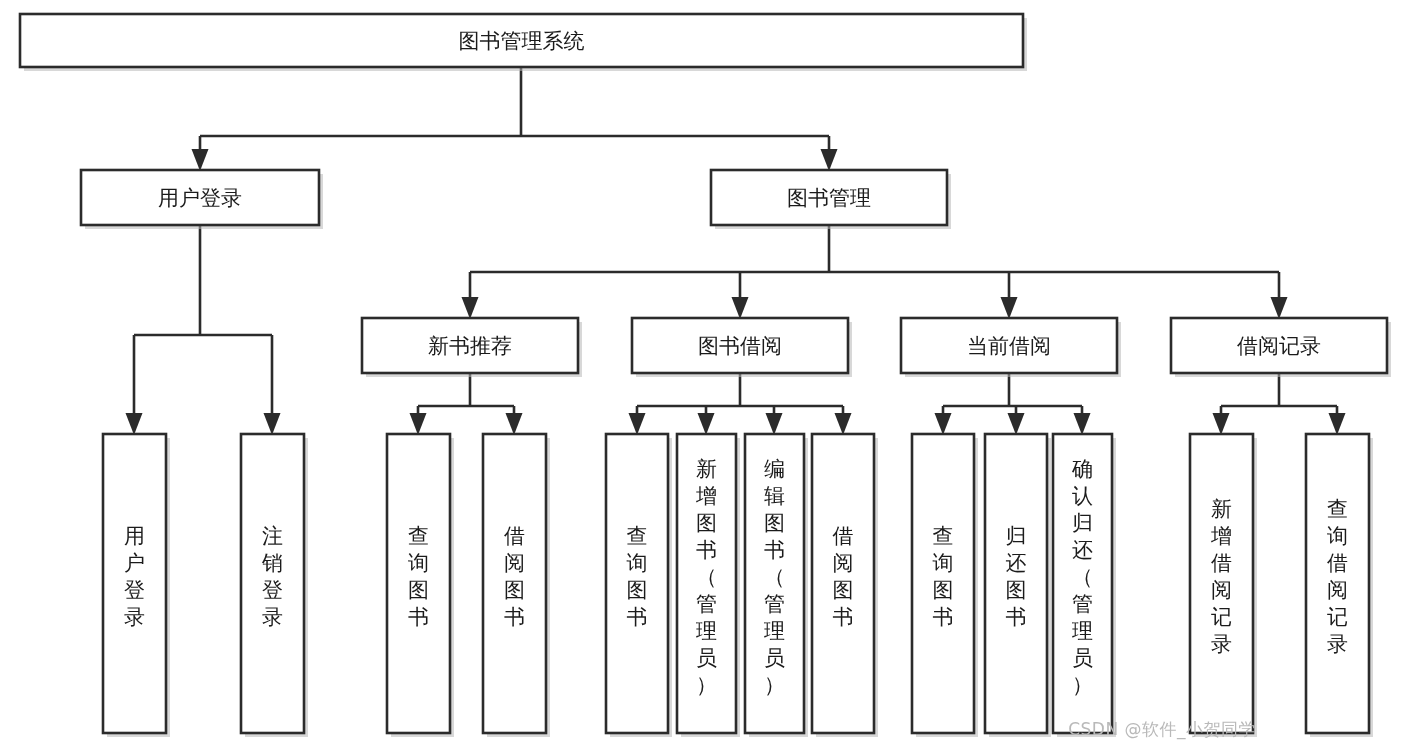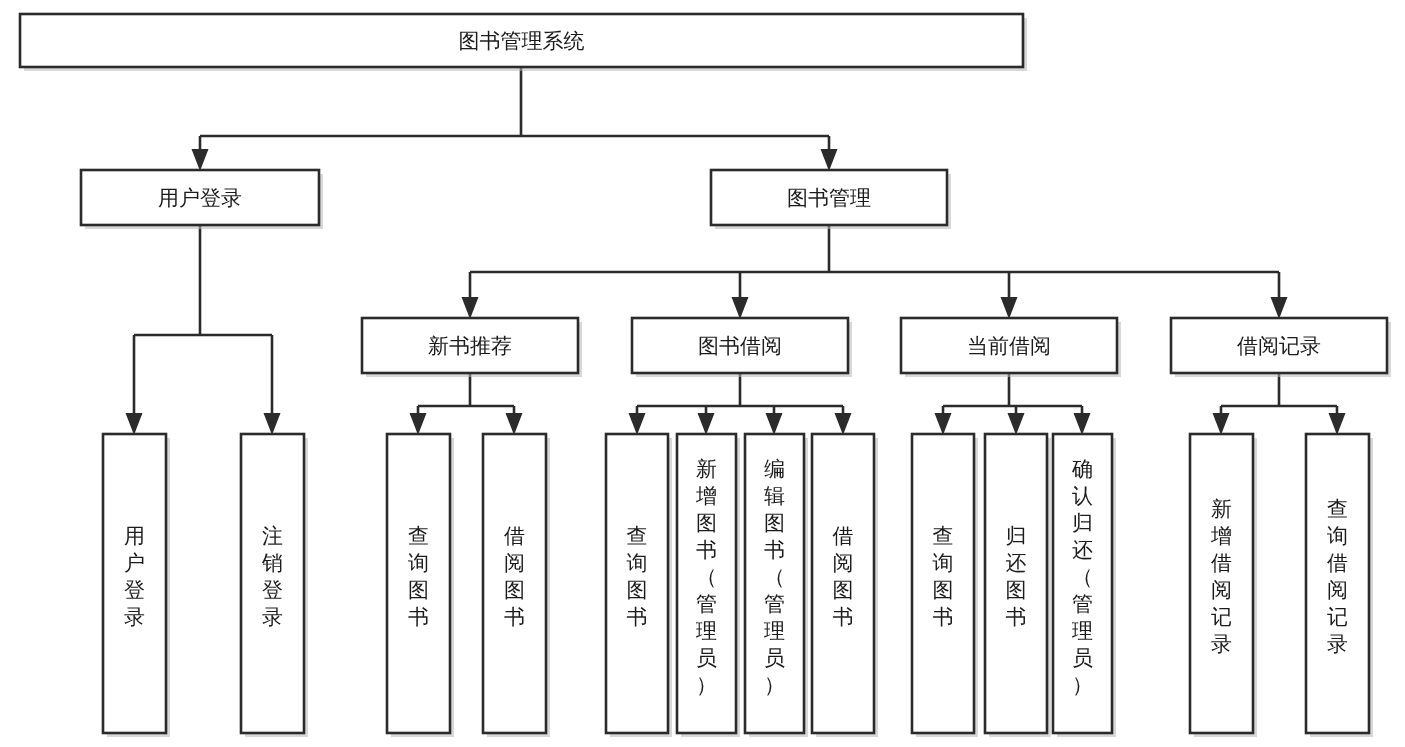--- a/index.html
+++ b/index.html
@@ -242,13 +242,14 @@
           <rect x="1190" y="434" width="63" height="299" class="node-box"></rect>
           <text x="1221.5" class="node-label-vertical"><tspan x="1221.5" y="516.0">新</tspan><tspan x="1221.5" y="543.0">增</tspan><tspan x="1221.5" y="570.0">借</tspan><tspan x="1221.5" y="597.0">阅</tspan><tspan x="1221.5" y="624.0">记</tspan><tspan x="1221.5" y="651.0">录</tspan></text>
         </g>
         <g>
           <rect x="1310" y="438" width="63" height="299" class="node-box-shadow"></rect>
           <rect x="1306" y="434" width="63" height="299" class="node-box"></rect>
           <text x="1337.5" class="node-label-vertical"><tspan x="1337.5" y="516.0">查</tspan><tspan x="1337.5" y="543.0">询</tspan><tspan x="1337.5" y="570.0">借</tspan><tspan x="1337.5" y="597.0">阅</tspan><tspan x="1337.5" y="624.0">记</tspan><tspan x="1337.5" y="651.0">录</tspan></text>
         </g>
       </g>
   </svg>
+  <div class="watermark-text">CSDN @软件_小贺同学</div>
 </div>
 
 </body></html>

